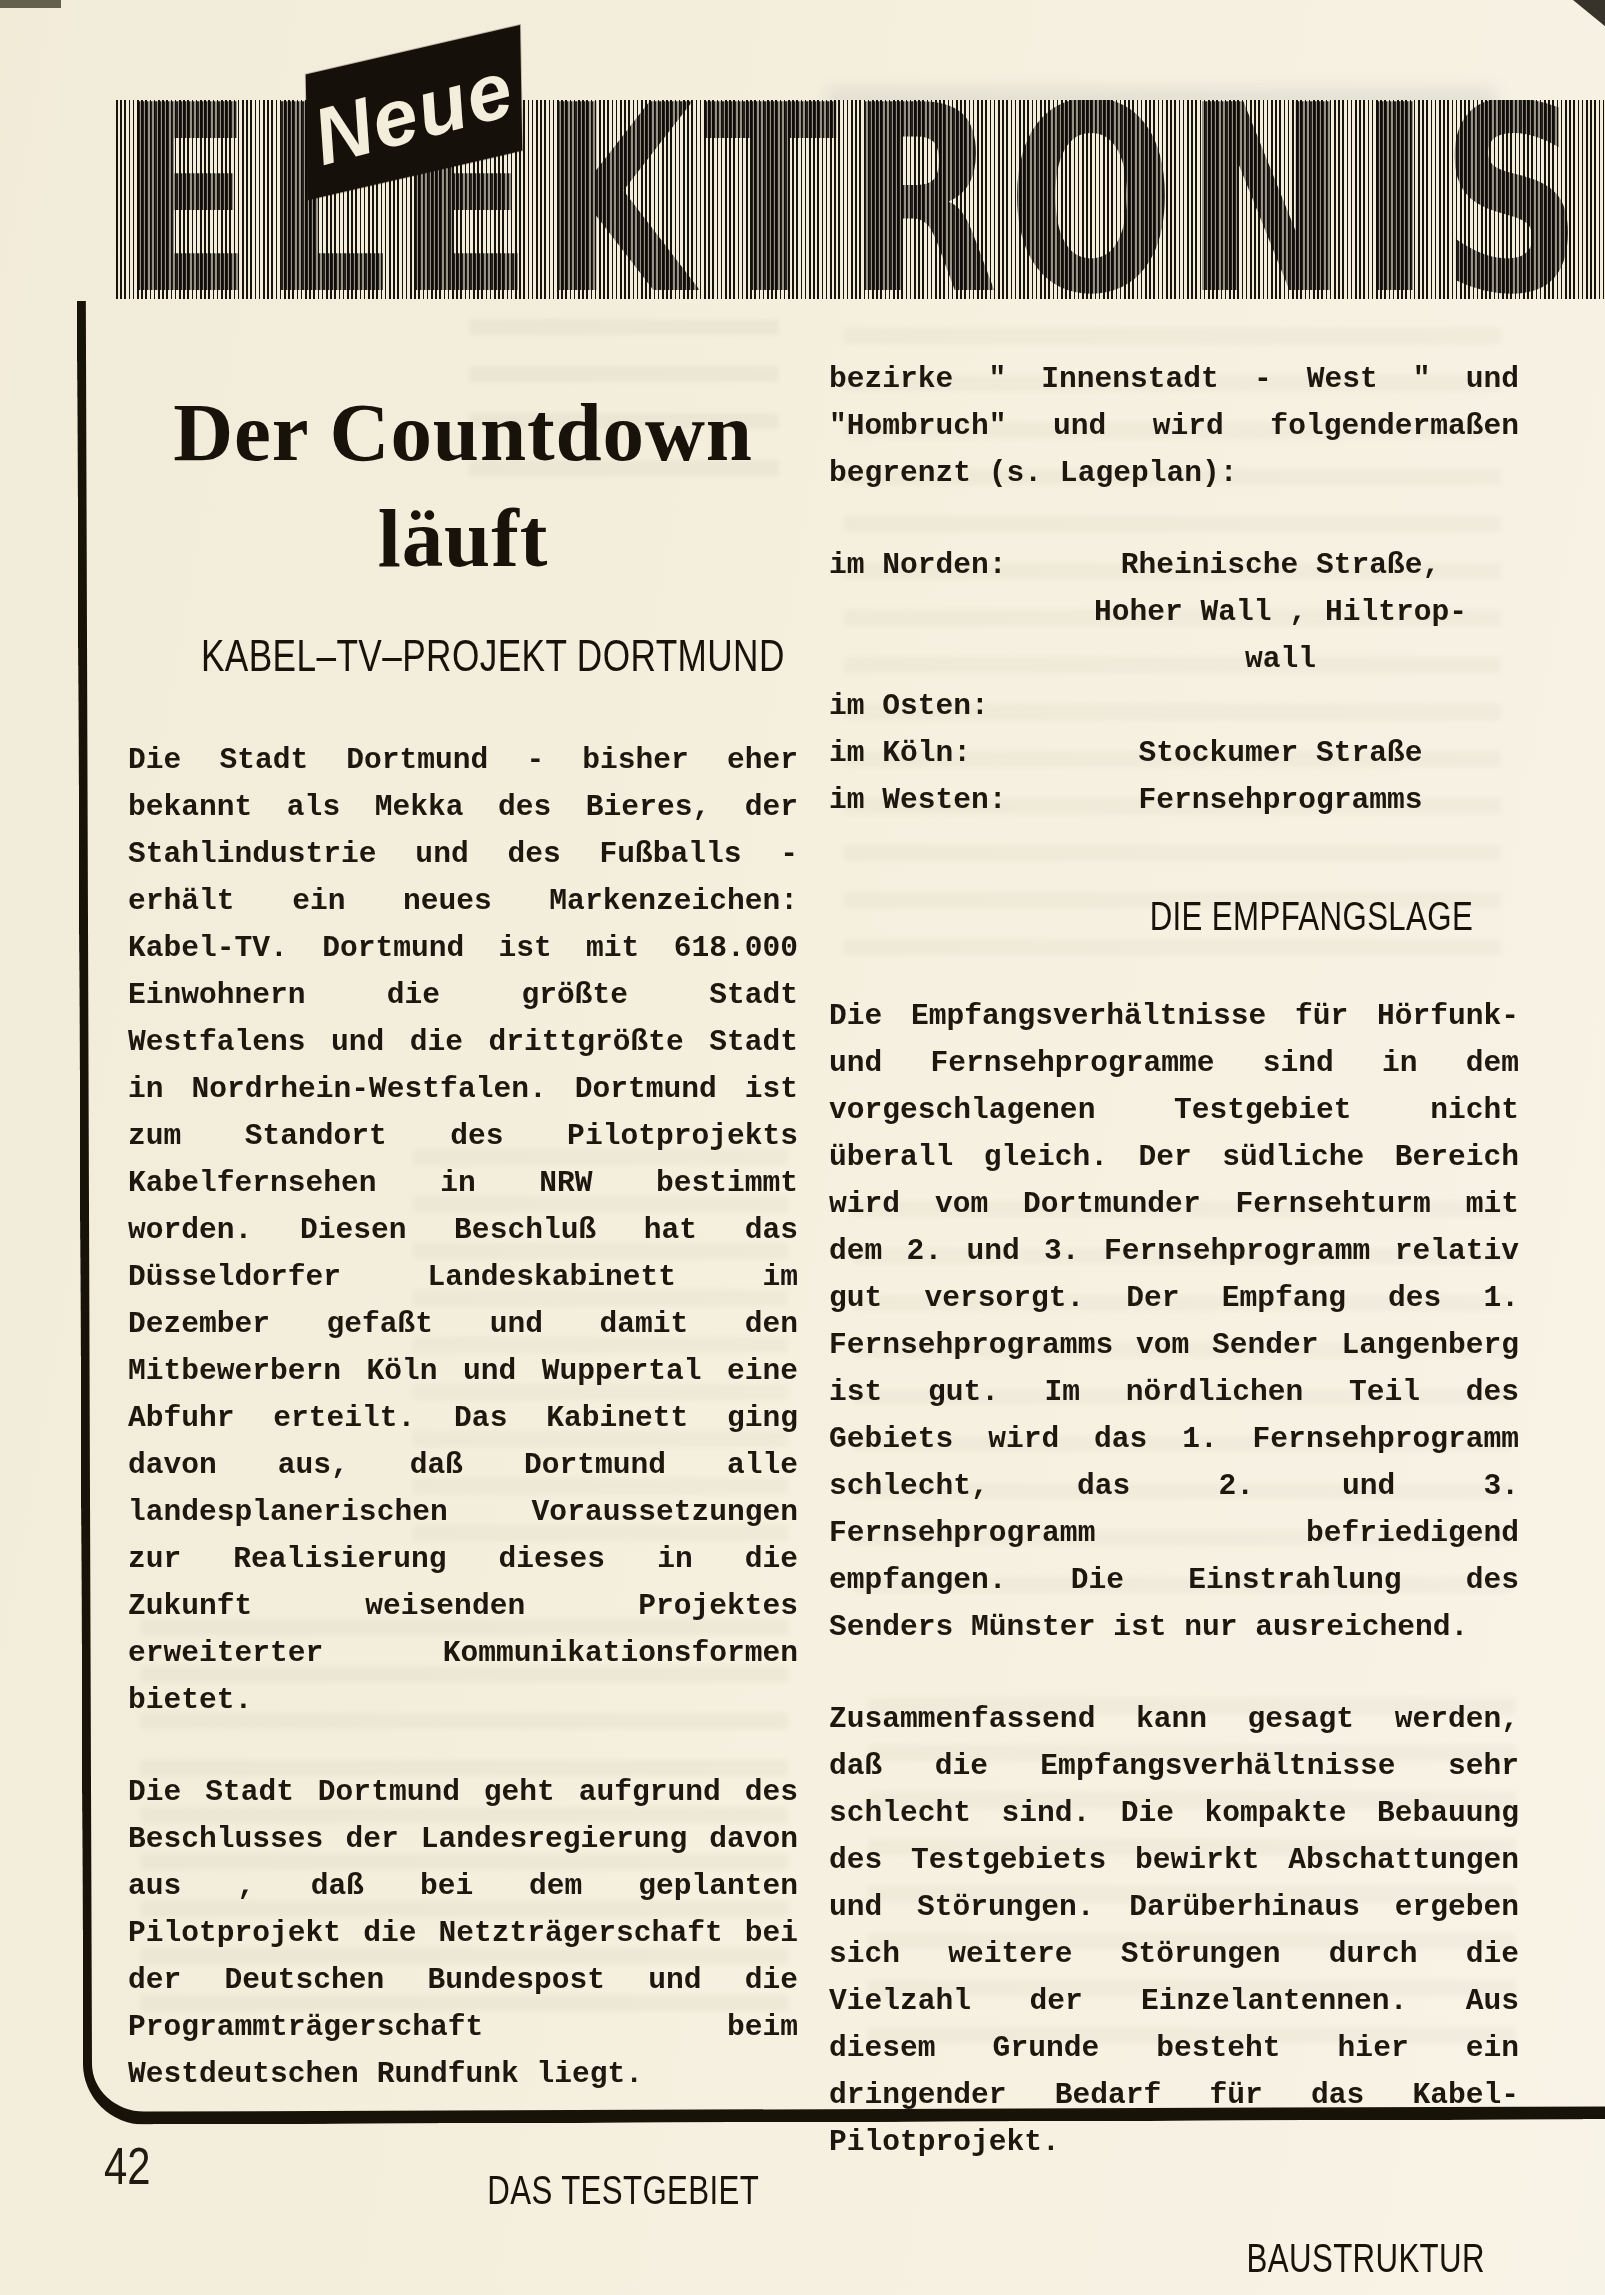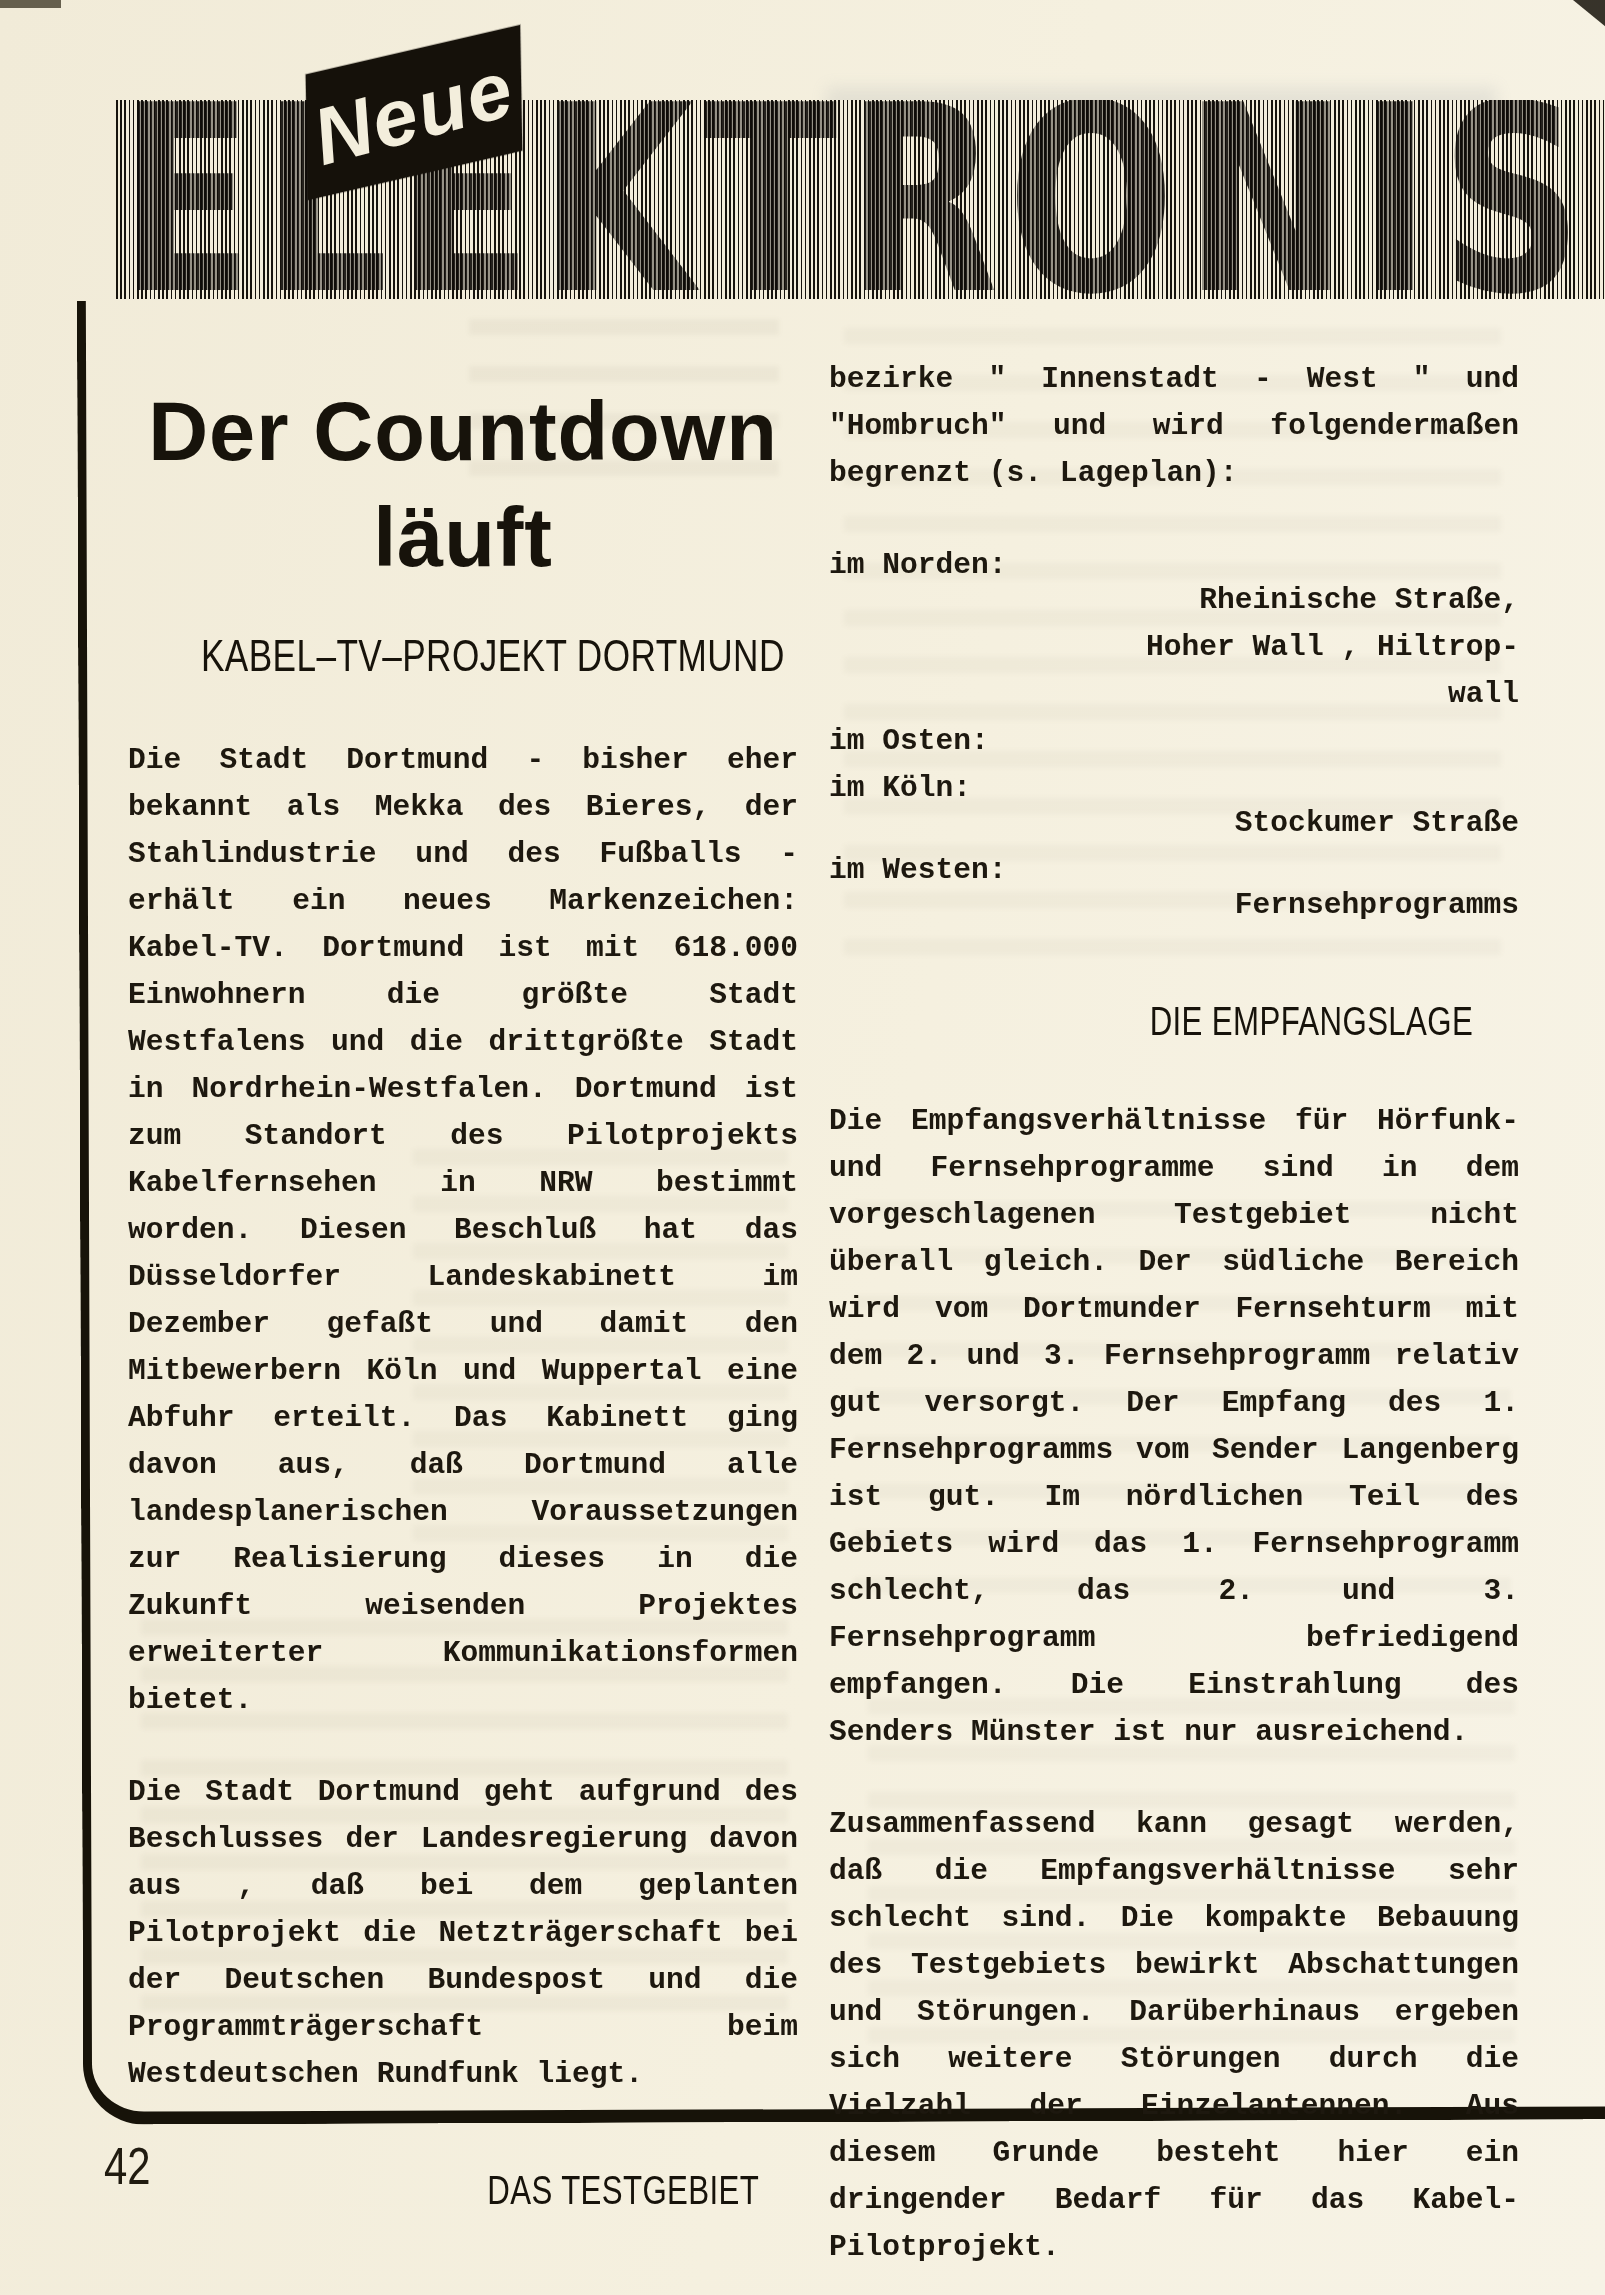--- a/index.html
+++ b/index.html
@@ -63,42 +63,42 @@
 
   .tw{
     font-family:"Liberation Mono",monospace;font-weight:700;
     font-size:29.6px;line-height:47px;color:#1d180f;
     text-align:justify;margin:0;
   }
   .tw + .tw{margin-top:45px;}
 
   .article-title{
     margin:79px 0 0 0;text-align:center;
-    font-family:Liberation Sans, sans-serif;font-weight:bold;
+    font-family:Liberation Serif, serif;font-weight:bold;
     font-size:83px;line-height:1.28;letter-spacing:0.9px;color:#17130b;
   }
   .article-subtitle{margin-top:40px;text-align:center;}
   .article-subtitle span{
     display:inline-block;transform:scaleX(.8);transform-origin:center;
     font-family:"Liberation Sans",sans-serif;font-weight:400;
     font-size:44px;letter-spacing:0.5px;color:#17130b;white-space:nowrap;
   }
   .shead{margin:70px 0 54px 0;text-align:right;}
   .shead span{
     display:inline-block;transform:scaleX(.78);transform-origin:center;
     font-family:"Liberation Sans",sans-serif;font-weight:400;
     font-size:40px;letter-spacing:0.5px;color:#17130b;white-space:nowrap;
   }
   .first-block{margin-top:56px;}
 
   
   .boundaries{margin-top:45px;}
   .brow{display:flex;}
   .blabel{flex:none;width:213px;text-align:left;}
-  .bval{flex:1;white-space:pre-line;text-align:right;margin-top:35px;}
+  .bval{flex:1;white-space:pre-line;text-align:center;}
 
   .page-number{
     position:absolute;left:104px;top:2137px;z-index:2;
     font-family:"Liberation Sans",sans-serif;font-weight:400;
     font-size:51px;color:#201b10;
     transform:scaleX(.82);transform-origin:left center;
   }
 </style>
 </head>
 <body>

